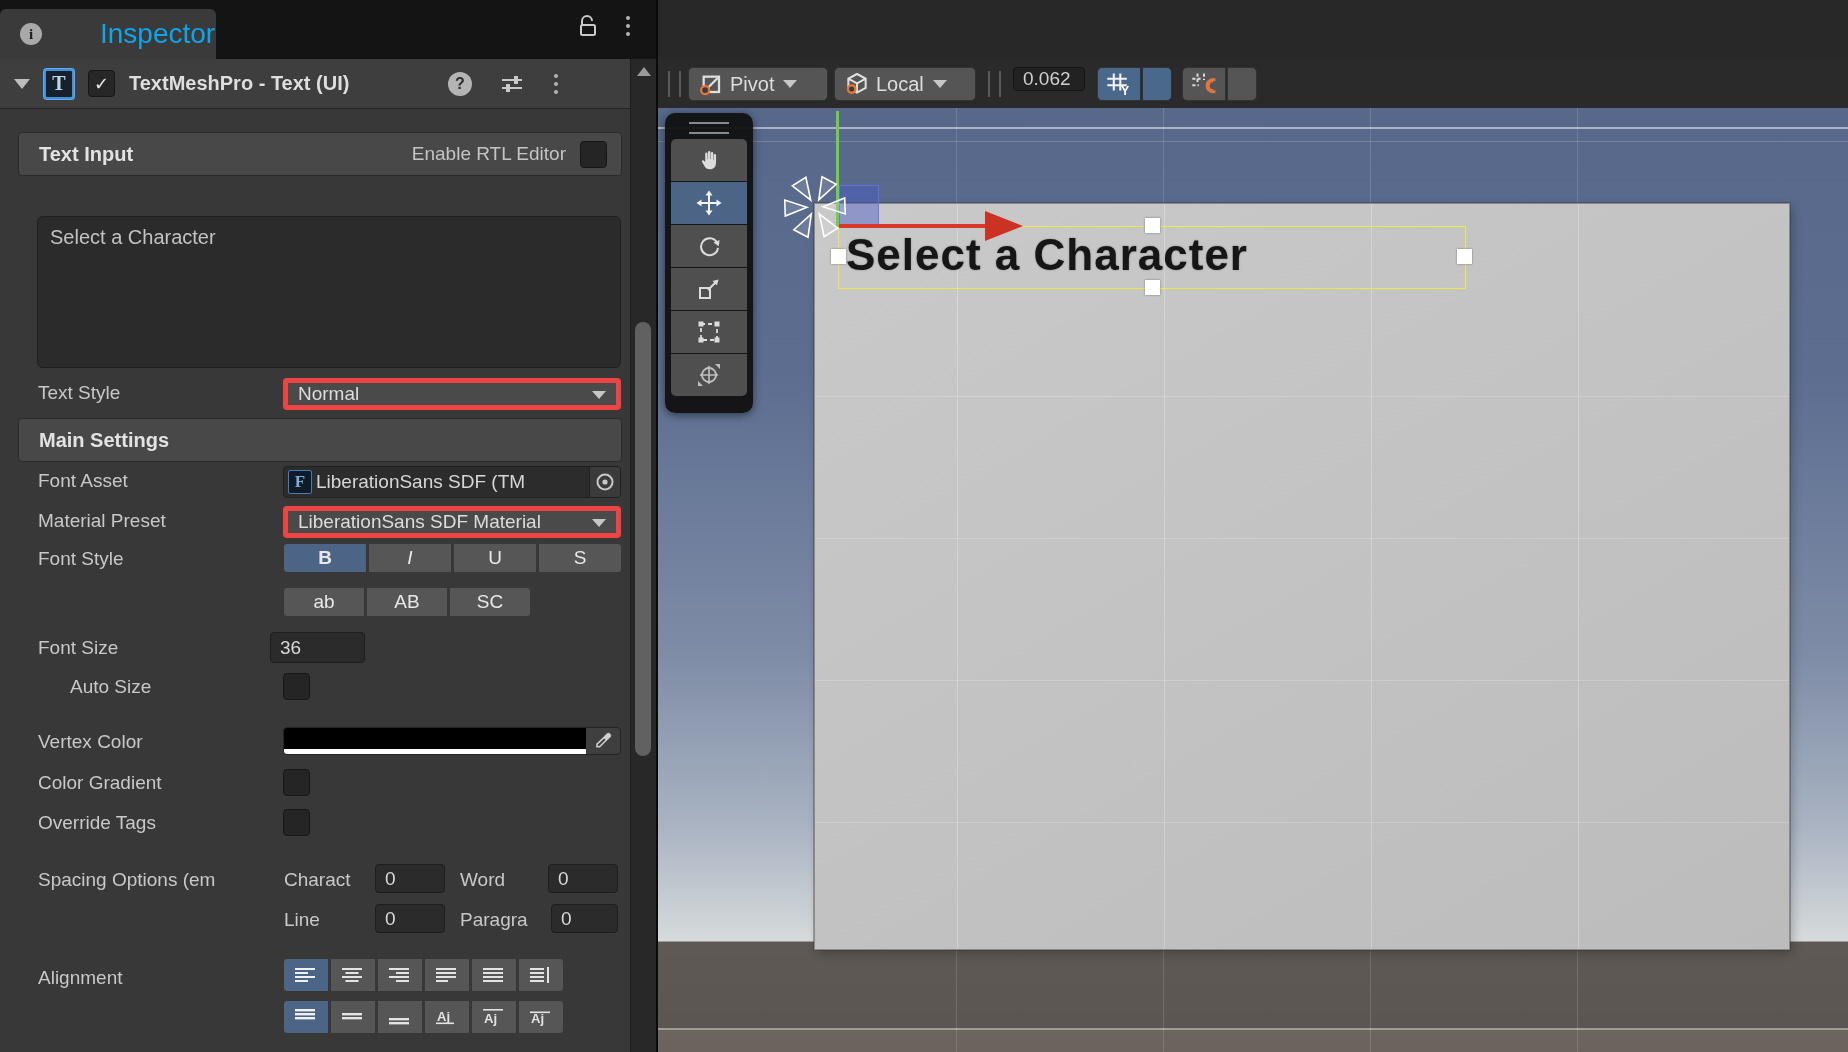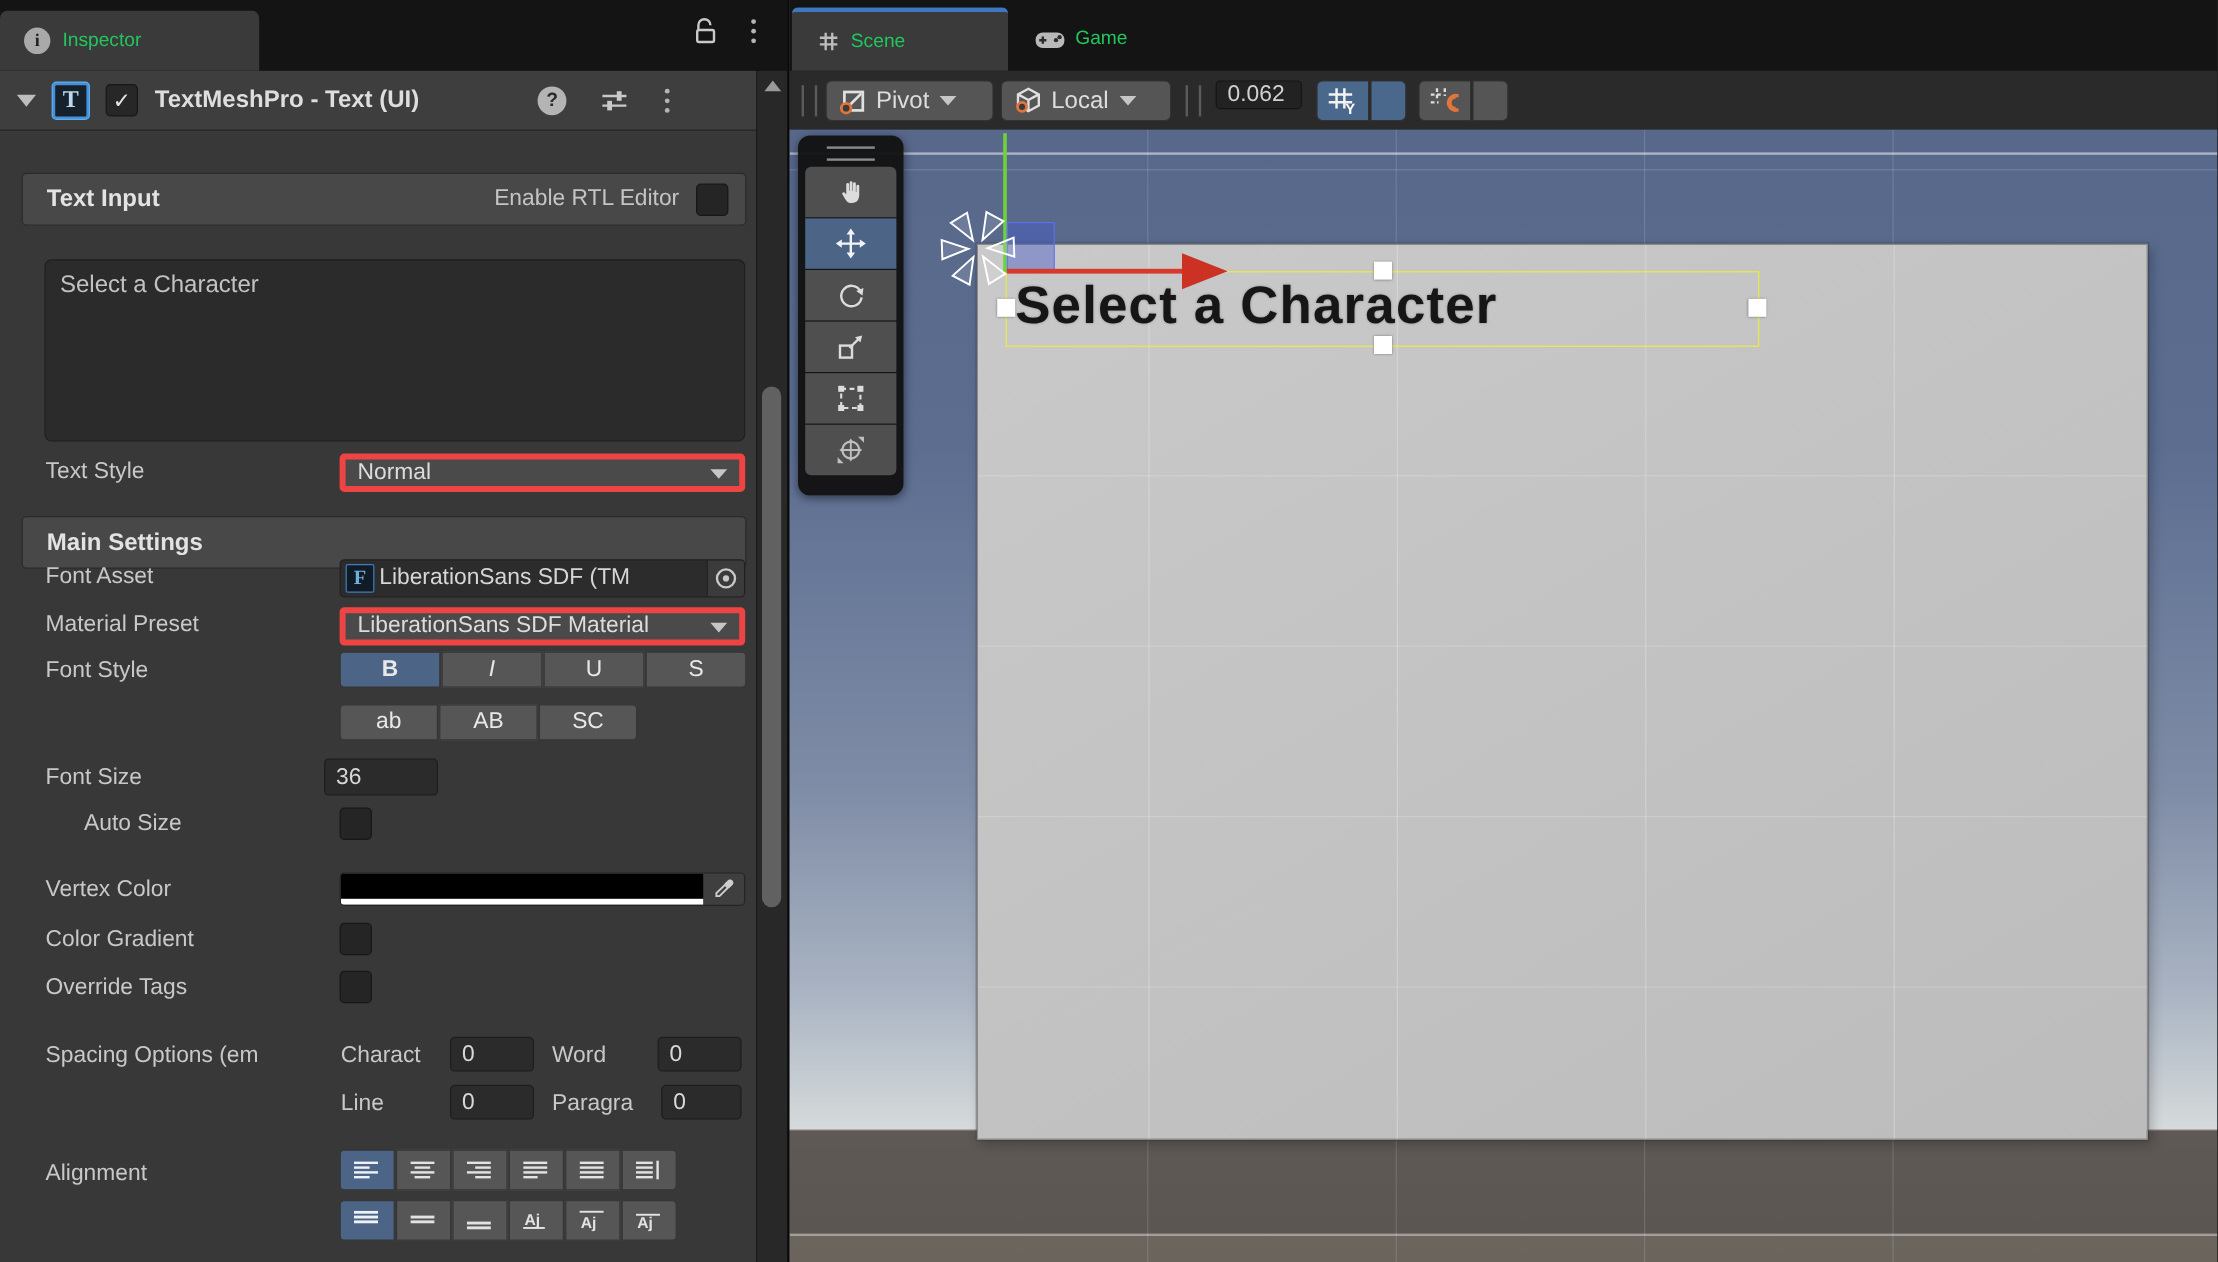--- a/index.html
+++ b/index.html
@@ -6,21 +6,21 @@
   .root{position:relative;width:1848px;height:1052px;overflow:hidden;
         font-family:"Liberation Sans",sans-serif;color:#c8c8c8;background:#383838;
         -webkit-font-smoothing:antialiased;}
   .abs{position:absolute;}
 
   
   .left-panel{left:0;top:0;width:656px;height:1052px;background:#383838;}
   .tabbar{left:0;top:0;width:100%;height:59px;background:#141414;border-bottom:1px solid #0c0c0c;}
   .tab-inspector{left:0;top:9px;width:216px;height:50px;background:#3a3a3a;border-radius:6px 6px 0 0;
                  display:flex;align-items:center;gap:10px;padding-left:20px;box-sizing:border-box;}
-  .tab-label{font-size:16px;color:#22c55e;}
+  .tab-label{font-size:28px;color:#0ea5e9;margin-left:48px;}
   .icon-info{width:22px;height:22px;border-radius:50%;background:#a9a9a9;color:#202020;
              display:flex;align-items:center;justify-content:center;font-size:15px;font-weight:bold;
              font-family:"Liberation Serif",serif;}
   .tab-icons-right{right:24px;top:14px;display:flex;gap:26px;align-items:center;}
   .kebab{display:flex;flex-direction:column;gap:4px;align-items:center;padding:2px;}
   .kebab i{width:4px;height:4px;border-radius:50%;background:#b5b5b5;}
 
   .comp-header{left:0;top:59px;width:630px;height:49px;background:#3e3e3e;border-bottom:1px solid #232323;
                display:flex;align-items:center;}
   .foldout{width:0;height:0;border-left:8px solid transparent;border-right:8px solid transparent;
@@ -29,21 +29,21 @@
             background:#16212c;color:#bcd7ee;font-family:"Liberation Serif",serif;font-weight:bold;
             font-size:20px;display:flex;align-items:center;justify-content:center;box-shadow:0 0 0 1px #57aef5;}
   .checkbox{width:25px;height:25px;background:#272727;border:1px solid #161616;border-radius:4px;
             display:flex;align-items:center;justify-content:center;color:#e8e8e8;font-size:18px;}
   .comp-title{margin-left:14px;font-size:20px;font-weight:bold;color:#dedede;}
   .icon-help{width:24px;height:24px;border-radius:50%;background:#b4b4b4;color:#2b2b2b;font-weight:bold;
              font-size:16px;display:flex;align-items:center;justify-content:center;}
   .comp-right{position:absolute;right:70px;display:flex;gap:28px;align-items:center;}
 
   .section-bar{left:18px;width:604px;height:44px;background:#484848;border:1px solid #2a2a2a;border-radius:4px;
-               box-sizing:border-box;display:flex;align-items:center;margin-top:12px;}
+               box-sizing:border-box;display:flex;align-items:center;}
   .section-bar b{font-size:20px;color:#e3e3e3;margin-left:20px;}
   .rtl-wrap{position:absolute;right:14px;display:flex;align-items:center;gap:14px;}
   .rtl-label{font-size:19px;color:#c4c4c4;}
 
   .lbl{position:absolute;left:38px;font-size:19px;color:#c8c8c8;white-space:nowrap;}
   .field{position:absolute;background:#2b2b2b;border:1px solid #1d1d1d;border-radius:4px;box-sizing:border-box;
          font-size:19px;color:#d8d8d8;padding-left:9px;display:flex;align-items:center;overflow:hidden;white-space:nowrap;}
   .dropdown{position:absolute;background:#4a4a4a;border:5px solid #ef4444;border-radius:4px;box-sizing:border-box;
             font-size:19px;color:#dcdcdc;padding-left:10px;display:flex;align-items:center;overflow:hidden;white-space:nowrap;}
   .dd-arrow{position:absolute;right:10px;top:50%;margin-top:-3px;width:0;height:0;
@@ -385,41 +385,20 @@
     <div class="abs scrollbar">
       <span class="sb-up"></span>
       <span class="sb-thumb"></span>
     </div>
   </div>
 
   <div class="abs" style="left:656px;top:0;width:2px;height:1052px;background:#0a0a0a;"></div>
 
   <div class="abs right-panel">
 
-    <div class="abs rp-tabbar">
-      <div class="abs tab-scene">
-        <span>
-          <svg width="17" height="17" viewBox="0 0 14 14">
-              <path d="M5 1 V13 M9.5 1 V13 M1 4.5 H13 M1 9 H13" stroke="#bdbdbd" stroke-width="1.6" fill="none"></path>
-            </svg>
-        </span>
-        <span class="tab-label">Scene</span>
-      </div>
-      <div class="abs tab-game">
-        <span>
-          <svg width="26" height="20" viewBox="0 0 26 20">
-              <rect x="1" y="4" width="24" height="13" rx="6" fill="#b9b9b9"></rect>
-              <circle cx="18" cy="10.5" r="1.8" fill="#2a2a2a"></circle>
-              <circle cx="21" cy="8" r="1.8" fill="#2a2a2a"></circle>
-              <path d="M7 7.5 v6 M4 10.5 h6" stroke="#2a2a2a" stroke-width="2"></path>
-            </svg>
-        </span>
-        <span class="tab-label">Game</span>
-      </div>
-    </div>
 
     <div class="abs rp-toolbar">
       <span class="tb-handle" style="left:10px;"></span>
 
       <div class="tb-btn" style="left:30px;width:140px;">
         <svg width="24" height="24" viewBox="0 0 18 18">
             <rect x="3.5" y="3.5" width="11.5" height="11.5" fill="none" stroke="#e0e0e0" stroke-width="1.7"></rect>
             <path d="M5 13.5 L14 4.5" stroke="#e0e0e0" stroke-width="1.7"></path>
             <circle cx="4.6" cy="13.6" r="3" fill="#3a3a3a" stroke="#e0763c" stroke-width="1.8"></circle>
           </svg>

